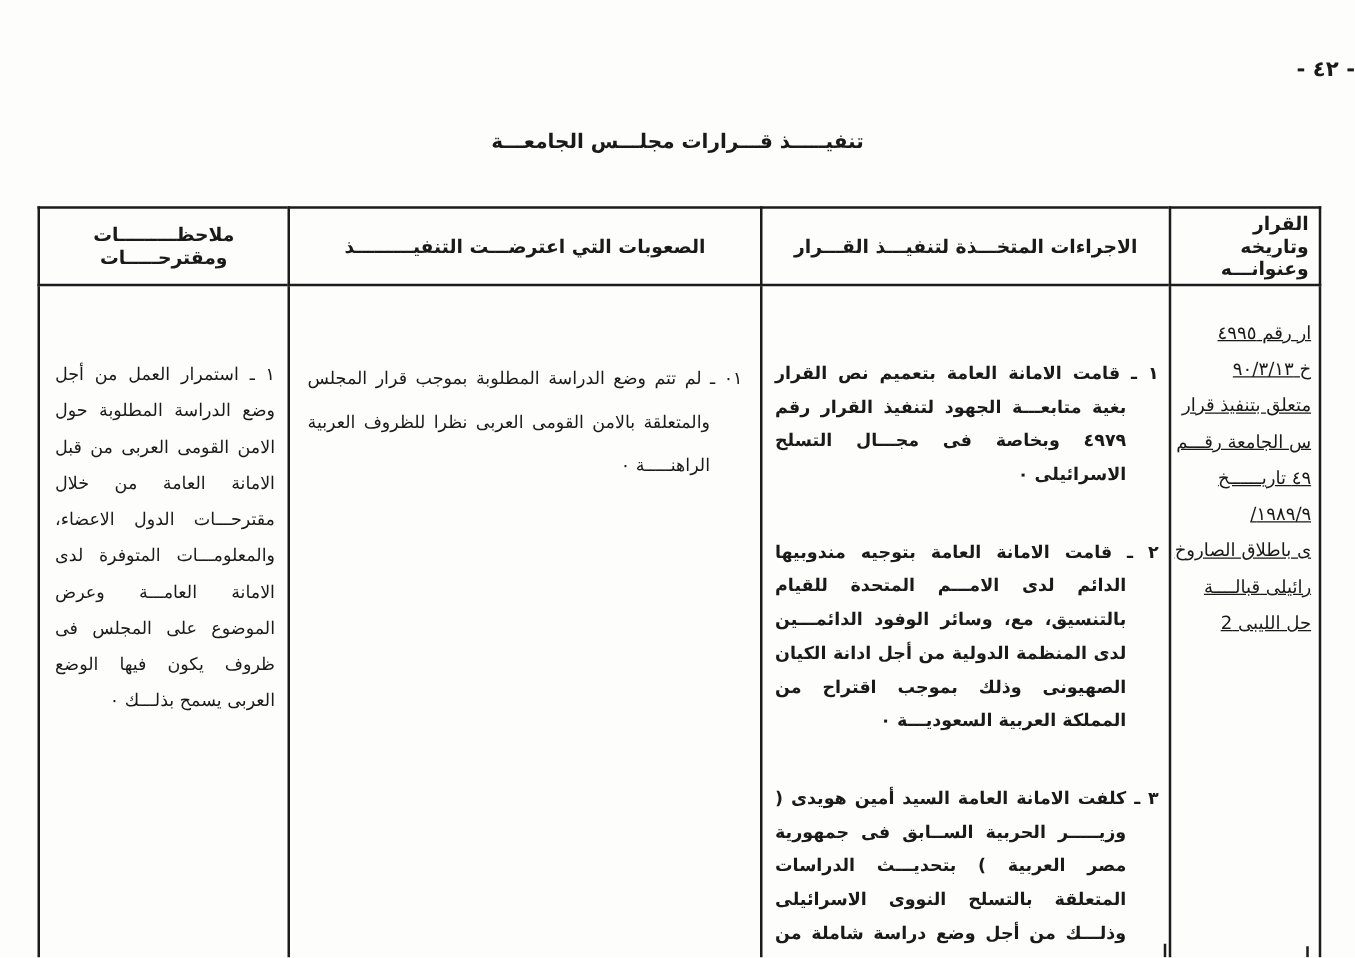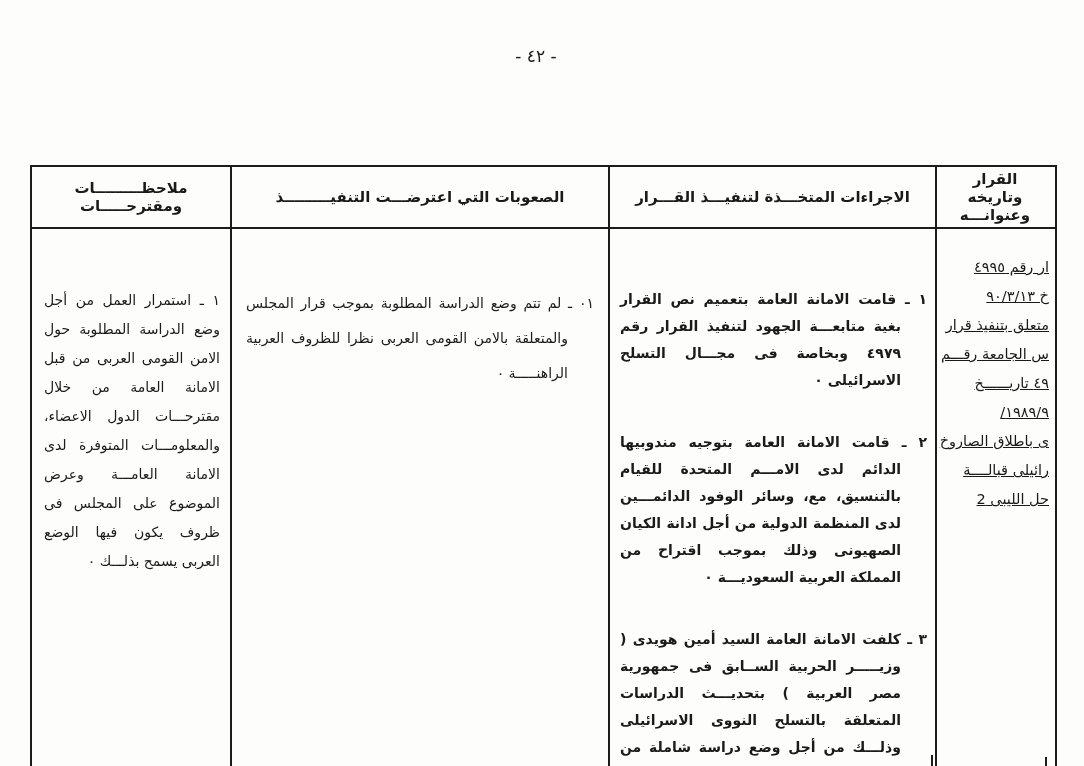--- a/index.html
+++ b/index.html
@@ -9,24 +9,24 @@
     width: 1084px;
     height: 766px;
     background: #fdfdfc;
     font-family: "DejaVu Sans", sans-serif;
     color: #1a1a1a;
     direction: rtl;
     overflow: hidden;
   }
   .page-number {
     position: absolute;
-    top: 46px; left: 0; right: 12px;
-    text-align: center;
+    top: 46px; left: 0; right: 0;
+    text-align: right;
     font-size: 17px;
-    font-weight: 400;
+    font-weight: 700;
     letter-spacing: 2px;
   }
   .doc-title {
     position: absolute;
     top: 103px; left: 0; right: 0;
     text-align: center;
     font-size: 16px;
     font-weight: 700;
   }
   table.res-table {
@@ -45,21 +45,21 @@
   .res-table thead tr { height: 55px; }
   .res-table th {
     font-size: 15px;
     font-weight: 700;
     text-align: center;
     vertical-align: middle;
     white-space: pre-line;
     padding: 3px 6px;
     margin-left: 31px;
   }
-  .res-table th.th-res { padding-right: 8px; }
+  .res-table th.th-res { text-align: right; padding-right: 8px; }
   .res-table td { vertical-align: top; }
   .cell-resolution {
     padding: 24px 6px 0 2px;
     font-size: 14.5px;
     line-height: 29px;
     text-align: right;
   }
   .res-line { white-space: nowrap; overflow: hidden; text-decoration: underline; }
   .cell-actions {
     padding: 22px 8px 0 10px;
@@ -88,20 +88,21 @@
   .tick-a { left: 931px; top: 755px; height: 11px; }
   .tick-b { left: 1045px; top: 757px; height: 9px; }
 </style>
 </head>
 <body>
 
 <div class="page">
 
   <div class="page-number">- ٤٢ -</div>
 
+  <div class="doc-title">تنفيـــــذ قـــرارات مجلـــس الجامعـــة</div>
 
   <table class="res-table">
     <colgroup>
       <col style="width:120px">
       <col style="width:327px">
       <col style="width:378px">
       <col style="width:200px">
     </colgroup>
     <thead>
       <tr>

